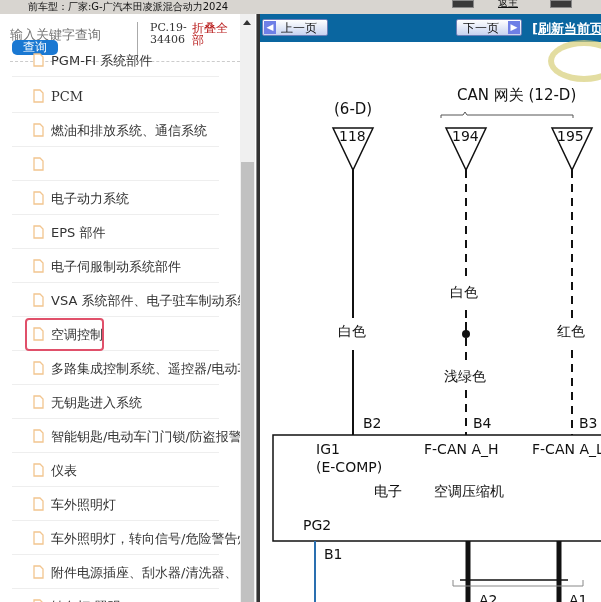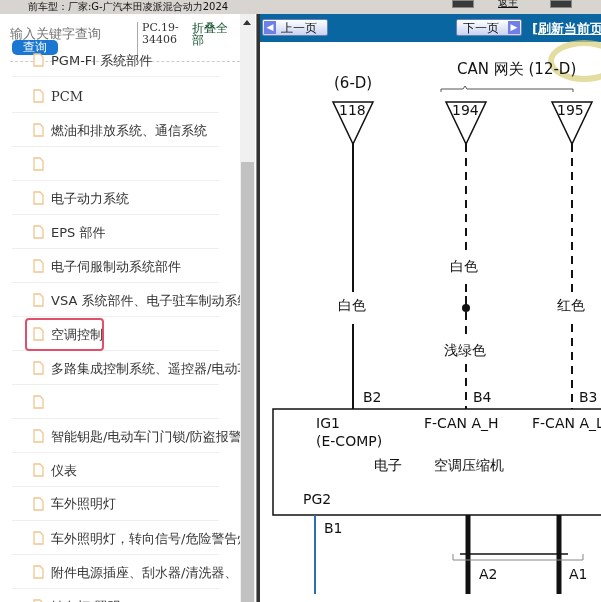--- a/index.html
+++ b/index.html
@@ -6,24 +6,24 @@
   body { width:601px; height:602px; overflow:hidden; position:relative; background:#ffffff; font-family:"DejaVu Sans","Liberation Sans",sans-serif; }
   
   .topbar { position:absolute; left:0; top:0; width:601px; height:14px; background:#d8d5d0; overflow:hidden; }
   .topbar .model { position:absolute; left:0; top:0; font-size:10px; line-height:14px; color:#111; white-space:nowrap;margin-left:28px; }
   .topbar .tb-btn { position:absolute; top:0; height:6px; background:#3a3a3a; border:1px solid #888; }
   .topbar .tb-lbl { position:absolute; top:-4px; font-size:10px; color:#111; text-decoration:underline; }
 
   
   .left { position:absolute; left:0; top:14px; width:256px; height:588px; background:#fff; overflow:hidden; }
   .search-area { position:absolute; left:0; top:0; width:240px; height:44px; }
-  .search-input { position:absolute; left:10px; top:11px; width:120px; height:18px; border:none; outline:none; font-size:13px; color:#000000; background:transparent; padding:0; font-family:Liberation Serif, serif; }
+  .search-input { position:absolute; left:10px; top:11px; width:120px; height:18px; border:none; outline:none; font-size:13px; color:#000000; background:transparent; padding:0; font-family:Liberation Sans, sans-serif; }
   .search-btn { position:absolute; left:12px; top:26px; width:46px; height:15px; background:#1a78d2; color:#fff; border-radius:5px; font-size:12px; line-height:15px; text-align:center; }
-  .pc-code { position:absolute; left:137px; top:8px; width:40px; font-size:11px; line-height:12px; color:#333; font-family:"DejaVu Serif","Liberation Serif",serif; border-left:1px solid #aaa; padding-left:4px; height:40px; }
-  .collapse-all { position:absolute; left:192px; top:8px; width:44px; font-size:12px; line-height:12px; color:#14532d; }
+  .pc-code { position:absolute; left:137px; top:8px; width:40px; font-size:11px; line-height:12px; color:#333; font-family:"DejaVu Serif","Liberation Serif",serif; border-left:1px solid #aaa; padding-left:12px; height:40px; }
+  .collapse-all { position:absolute; left:192px; top:8px; width:44px; font-size:12px; line-height:12px; color:#b91c1c; }
   .dash-line { position:absolute; left:10px; top:47px; width:230px; border-top:1px dashed #ccc; }
   .list { position:absolute; left:12px; top:48px; width:228px; }
   .item { position:absolute; left:0; width:228px; height:33px; }
   .item .sep { position:absolute; left:0; bottom:0; width:207px; border-bottom:1px solid #eeeeee; }
   .item .file-icon { position:absolute; left:21px; top:9px; width:11px; height:14px; }
   .item .label { position:absolute; left:39px; top:0; line-height:33px; font-size:13px; color:#333; white-space:nowrap; width:190px; overflow:hidden; }
   .item .label.serif { font-family:"DejaVu Serif","Liberation Serif",serif; }
   .highlight { position:absolute; left:13px; top:302px; width:79px; height:33px; border:2px solid #e0506a; border-radius:4px; box-sizing:border-box; }
   .scroll-track { position:absolute; left:240px; top:0; width:15px; height:588px; background:#f0f0f0; }
   .scroll-up { position:absolute; left:243px; top:6px; width:0; height:0; border-left:4px solid transparent; border-right:4px solid transparent; border-bottom:5px solid #333; }
@@ -39,21 +39,21 @@
   .nav-btn .arrow { position:absolute; top:1px; width:12px; height:13px; background:#6e7fe6; color:#fff; font-size:9px; line-height:13px; text-align:center; }
   .prev-btn { left:2px; width:66px; }
   .prev-btn .arrow { left:1px; }
   .prev-btn .txt { position:absolute; left:18px; top:0; }
   .next-btn { left:196px; width:66px; }
   .next-btn .arrow { right:1px; }
   .next-btn .txt { position:absolute; left:6px; top:0; }
   .refresh-link { position:absolute; left:272px; top:6px; font-size:13px; font-weight:bold; color:#fff; text-decoration:underline; white-space:nowrap; }
   .logo-deco { position:absolute; left:288px; top:26px; width:60px; height:30px; border-radius:50%; border:6px solid #d8cf7a; border-right-color:#b9a8c4; opacity:0.7; }
 
-  .diagram { position:absolute; left:0; top:20px; width:341px; height:400px; }
+  .diagram { position:absolute; left:0; top:46px; width:341px; height:400px; }
   .diagram svg { position:absolute; left:0; top:0; }
   .dtext { position:absolute; font-size:14px; color:#111; white-space:nowrap; font-family:"DejaVu Sans","Liberation Sans",sans-serif; }
 </style>
 </head>
 <body>
 
 <div class="topbar">
   <span class="model">前车型：厂家:G-广汽本田凌派混合动力2024</span>
   <span class="tb-btn" style="left:452px;width:20px;"></span>
   <span class="tb-lbl" style="left:498px;">返主</span>
@@ -136,37 +136,38 @@
       <svg class="file-icon" viewBox="0 0 11 14">
           <path d="M1 1h6l3 3v9H1z" fill="#fff" stroke="#f2c58f" stroke-width="1.3"></path>
         </svg>
       <span class="label">多路集成控制系统、遥控器/电动车窗</span>
       <div class="sep"></div>
     </div>
     <div class="item" style="top:324px;">
       <svg class="file-icon" viewBox="0 0 11 14">
           <path d="M1 1h6l3 3v9H1z" fill="#fff" stroke="#f2c58f" stroke-width="1.3"></path>
         </svg>
+      <span class="label">无钥匙进入系统</span>
       <div class="sep"></div>
     </div>
     <div class="item" style="top:358px;">
       <svg class="file-icon" viewBox="0 0 11 14">
           <path d="M1 1h6l3 3v9H1z" fill="#fff" stroke="#f2c58f" stroke-width="1.3"></path>
         </svg>
       <span class="label">智能钥匙/电动车门门锁/防盗报警</span>
       <div class="sep"></div>
     </div>
     <div class="item" style="top:392px;">
       <svg class="file-icon" viewBox="0 0 11 14">
           <path d="M1 1h6l3 3v9H1z" fill="#fff" stroke="#f2c58f" stroke-width="1.3"></path>
         </svg>
       <span class="label">仪表</span>
       <div class="sep"></div>
     </div>
-    <div class="item" style="top:426px;font-family:Liberation Mono, monospace;">
+    <div class="item" style="top:426px;">
       <svg class="file-icon" viewBox="0 0 11 14">
           <path d="M1 1h6l3 3v9H1z" fill="#fff" stroke="#f2c58f" stroke-width="1.3"></path>
         </svg>
       <span class="label">车外照明灯</span>
       <div class="sep"></div>
     </div>
     <div class="item" style="top:460px;">
       <svg class="file-icon" viewBox="0 0 11 14">
           <path d="M1 1h6l3 3v9H1z" fill="#fff" stroke="#f2c58f" stroke-width="1.3"></path>
         </svg>

